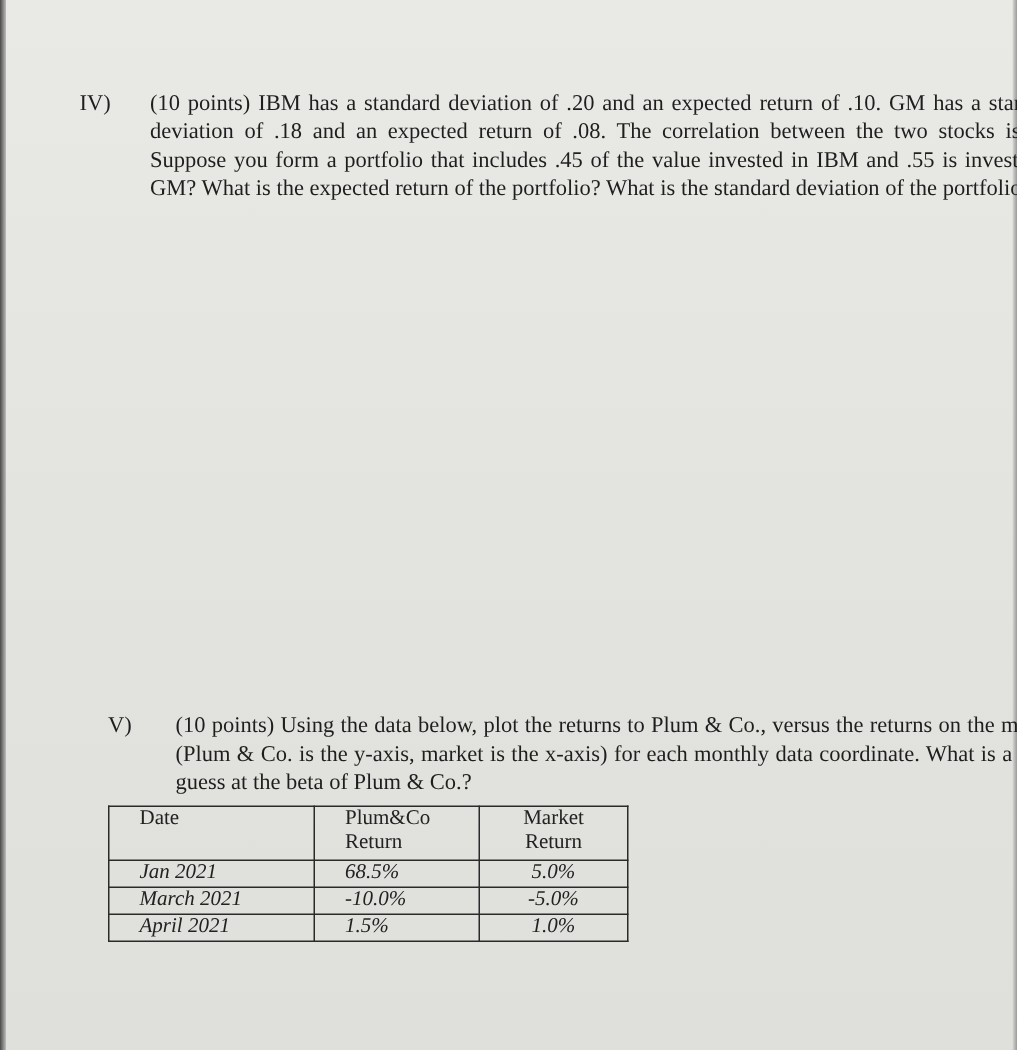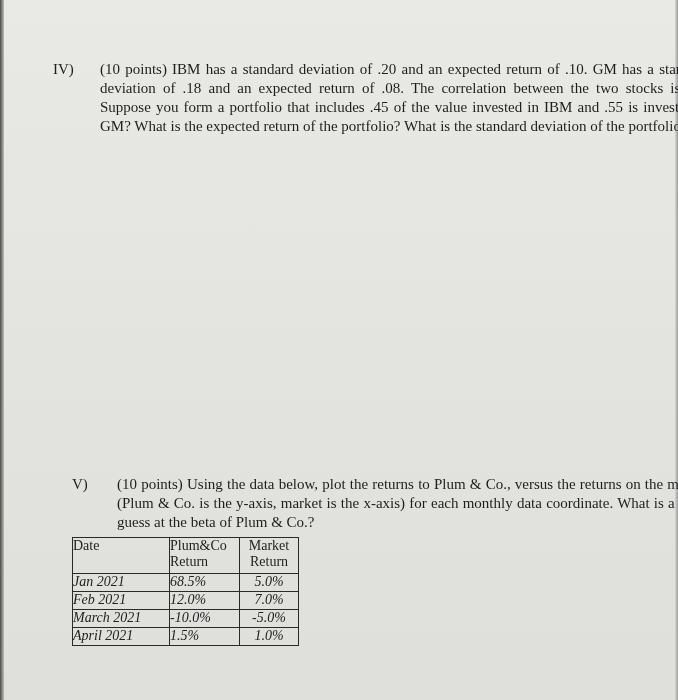--- a/index.html
+++ b/index.html
@@ -33,21 +33,21 @@
   #q5 .qtext { left: 45px; top: 0; width: 592px; }
 
   table.data {
     position: absolute; left: 72px; top: 537px;
     border-collapse: collapse;
     font-size: 14px; line-height: 16px;
     color: #222;
   }
   table.data td, table.data th {
     border: 1px solid #2a2a2a;
-    padding: 0 0;
+    padding: 0 20px;
     font-weight: normal;
     vertical-align: top;
   }
   table.data th { height: 35px; }
   table.data td { height: 17px; font-style: italic; }
   .c-date { width: 96px; text-align: left; }
   .c-plum { width: 69px; text-align: left; }
   .c-mkt  { width: 58px; text-align: center; }
   .hdr-line { display: block; }
 </style>
@@ -81,25 +81,20 @@
       </th>
     </tr>
   </thead>
   <tbody>
     <tr>
       <td class="c-date">Jan 2021</td>
       <td class="c-plum">68.5%</td>
       <td class="c-mkt">5.0%</td>
     </tr>
     <tr>
-      <td class="c-date">Feb 2021</td>
-      <td class="c-plum">12.0%</td>
-      <td class="c-mkt">7.0%</td>
-    </tr>
-    <tr>
       <td class="c-date">March 2021</td>
       <td class="c-plum">-10.0%</td>
       <td class="c-mkt">-5.0%</td>
     </tr>
     <tr>
       <td class="c-date">April 2021</td>
       <td class="c-plum">1.5%</td>
       <td class="c-mkt">1.0%</td>
     </tr>
   </tbody>

